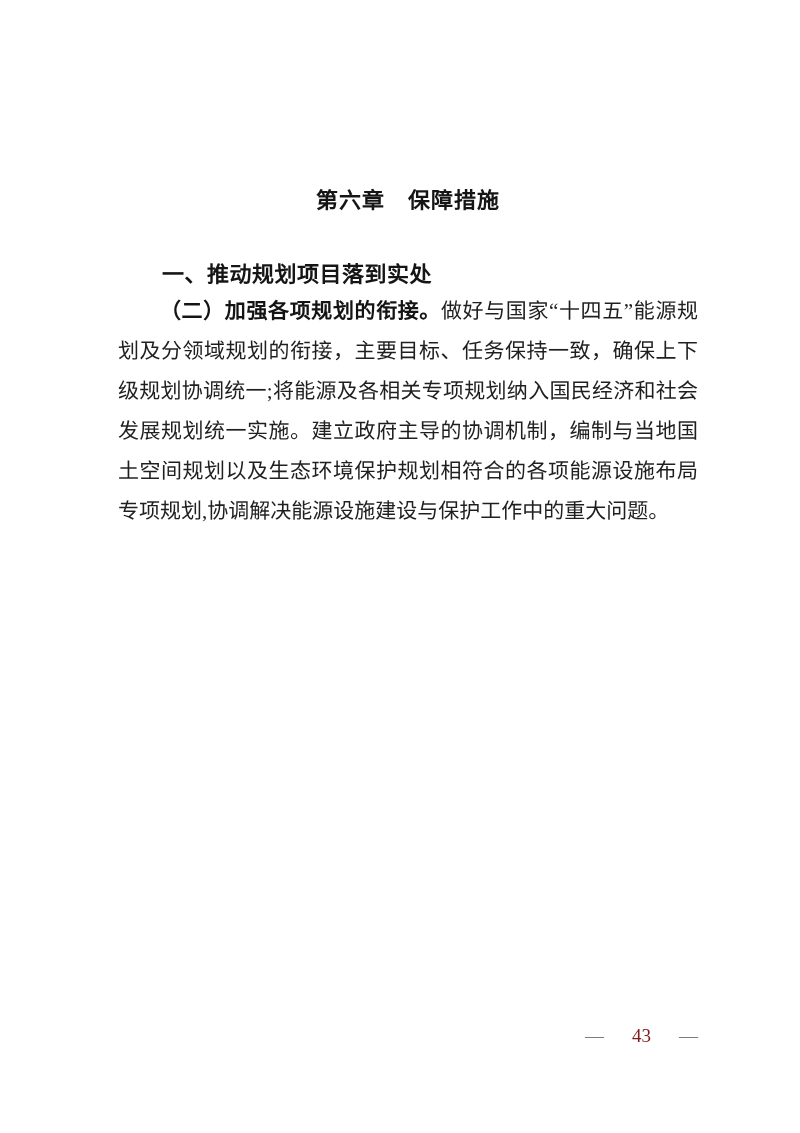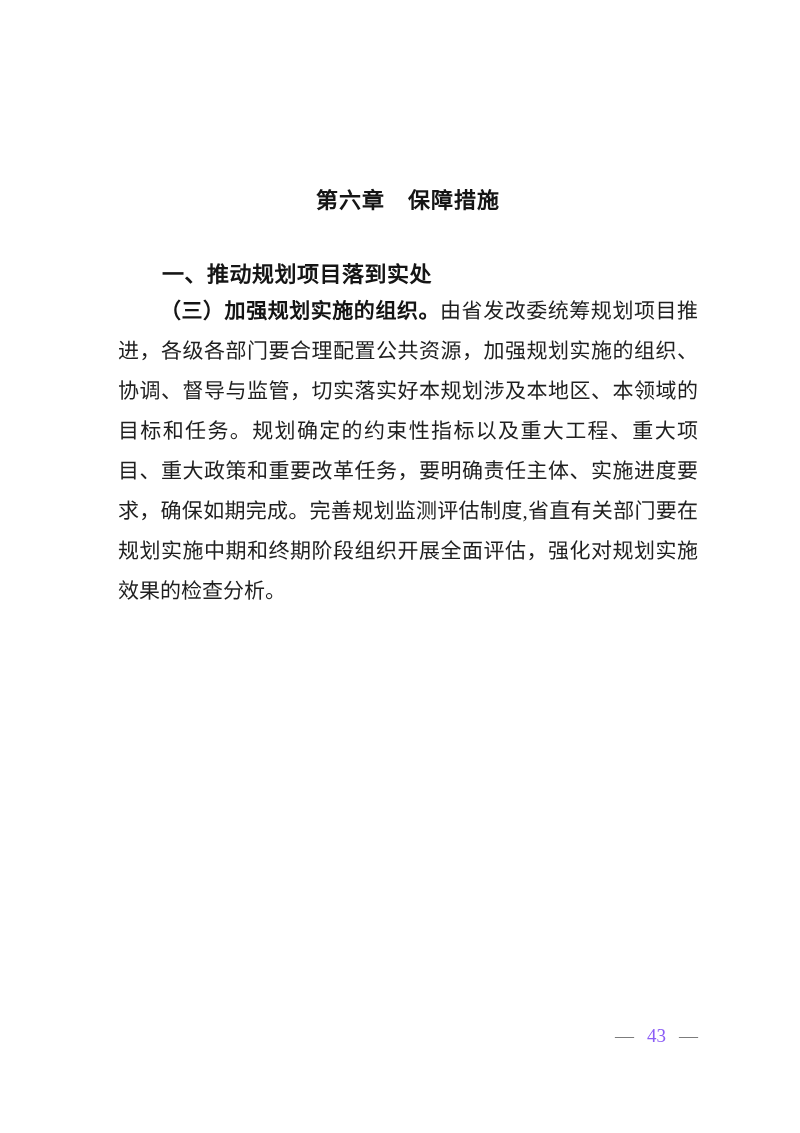--- a/index.html
+++ b/index.html
@@ -63,38 +63,38 @@
     font-family: "Liberation Serif", serif;
     font-size: 19px;
     line-height: 24px;
     white-space: nowrap;
   }
   .footer .dash {
     color: #777777;
     letter-spacing: 0;
   }
   .footer .num {
-    color: #8b5cf6;
-    margin: 0 13px;
+    color: #7f1d1d;
+    margin: 0 28px;
   }
 </style>
 </head>
 <body>
 
 <div class="page">
 
   <h1 class="chapter-title">第六章　保障措施</h1>
 
   <h2 class="section-heading">一、推动规划项目落到实处</h2>
 
   <div class="body-text">
 
 
+    <p class="para"><span class="lead">（二）加强各项规划的衔接。</span><span>做好与国家“十四五”能源规划及分领域规划的衔接，主要目标、任务保持一致，确保上下级规划协调统一;将能源及各相关专项规划纳入国民经济和社会发展规划统一实施。建立政府主导的协调机制，编制与当地国土空间规划以及生态环境保护规划相符合的各项能源设施布局专项规划,协调解决能源设施建设与保护工作中的重大问题。</span></p>
 
-    <p class="para"><span class="lead">（三）加强规划实施的组织。</span><span>由省发改委统筹规划项目推进，各级各部门要合理配置公共资源，加强规划实施的组织、协调、督导与监管，切实落实好本规划涉及本地区、本领域的目标和任务。规划确定的约束性指标以及重大工程、重大项目、重大政策和重要改革任务，要明确责任主体、实施进度要求，确保如期完成。完善规划监测评估制度,省直有关部门要在规划实施中期和终期阶段组织开展全面评估，强化对规划实施效果的检查分析。</span></p>
 
   </div>
 
   <div class="footer">
     <span class="dash">—</span><span class="num">43</span><span class="dash">—</span>
   </div>
 
 </div>
 
 </body></html>

